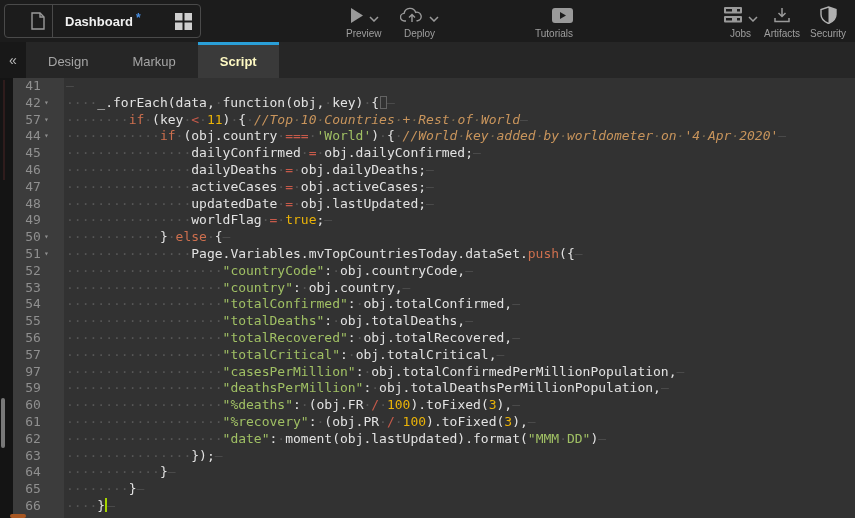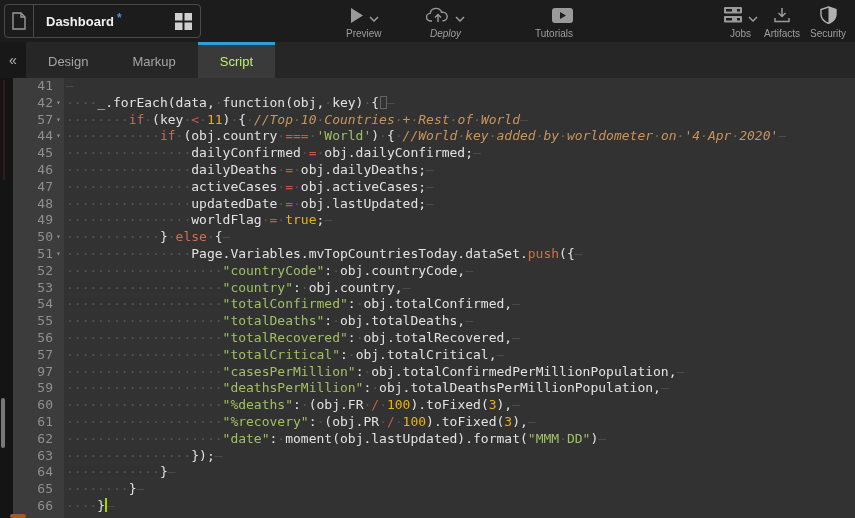--- a/index.html
+++ b/index.html
@@ -3,49 +3,49 @@
 <meta charset="utf-8">
 <style>
   * { margin:0; padding:0; box-sizing:border-box; }
   html,body { width:855px; height:518px; overflow:hidden; background:#323232;
               font-family:"Liberation Sans", sans-serif; }
   .app { position:relative; width:855px; height:518px; }
 
   
   .toolbar { position:absolute; left:0; top:0; width:855px; height:42px; background:#1c1c1c; }
   .project-box { position:absolute; left:4px; top:4px; width:197px; height:34px;
-                 border:1px solid #4a4a4a; border-radius:4px; display:flex; align-items:center; }
+                 border:1px solid #4a4a4a; border-radius:4px; display:flex; align-items:center;padding-left:19px; }
   .doc-cell { width:29px; height:100%; border-right:1px solid #4a4a4a;
               display:flex; align-items:center; justify-content:center; }
   .proj-title { color:#f0f0f0; font-weight:bold; font-size:13px; margin-left:12px; }
   .unsaved { color:#4a90e2; font-size:12px; font-weight:bold; position:relative; top:-3px; margin-left:3px; }
   .grid-ic { margin-left:auto; margin-right:8px; display:flex; }
 
   .tb-item { position:absolute; top:5px; display:flex; flex-direction:column; align-items:center; cursor:pointer; }
   .tb-item .ic-row { height:20px; display:flex; align-items:center; }
   .tb-label { color:#9f9f9f; font-size:10px; margin-top:3px; white-space:nowrap; }
   .chev { margin-left:5px; margin-top:8px; }
 
   
   .tabbar { position:absolute; left:0; top:42px; width:855px; height:36px; background:#262626; }
   .collapse-btn { position:absolute; left:0; top:0; width:26px; height:36px; background:#181818;
                   color:#b9b9b9; font-size:14px; display:flex; align-items:center; justify-content:center; cursor:pointer; }
   .tabs { position:absolute; left:26px; top:0; height:36px; display:flex; }
   .tab { height:36px; padding:0 22px; display:flex; align-items:center; color:#a5a5a5;
          font-size:13px; cursor:pointer; border-top:3px solid transparent; }
-  .tab.active { background:#3a3a3a; color:#bef264; font-weight:normal; border-top:3px solid #2a9fd8; }
+  .tab.active { background:#3a3a3a; color:#fef9c3; font-weight:bold; border-top:3px solid #2a9fd8; }
 
   
   .editor { position:absolute; left:0; top:78px; width:855px; height:440px; background:#323232; display:flex; }
   .left-strip { position:relative; width:13px; height:100%; background:#141414; flex:none; }
   .strip-mark { position:absolute; left:3px; top:2px; width:2px; height:100px; background:#3a2020; opacity:.7; }
   .strip-thumb { position:absolute; left:1px; top:320px; width:4px; height:50px; background:#787878; border-radius:2px; cursor:pointer; }
   .gutter { width:51px; height:100%; background:#3c3c3c; flex:none;
             font-family:"DejaVu Sans Mono", monospace; font-size:13px; color:#8f8f8f; }
-  .gut-row { height:16.8px; line-height:16.8px; display:flex; justify-content:flex-end; }
+  .gut-row { height:16.8px; line-height:16.8px; display:flex; justify-content:center; }
   .gut-row .lnum { text-align:right; }
   .gut-row .foldslot { width:11px; text-align:center; font-size:8px; color:#8f8f8f; cursor:pointer; }
   .code-lines { flex:1; height:100%; overflow:hidden; padding-left:2px;
                 font-family:"DejaVu Sans Mono", monospace; font-size:13px; cursor:text; }
   .code-row { height:16.8px; line-height:16.8px; white-space:pre; }
   .tk-pl { color:#e2e2e2; }
   .tk-kw { color:#cd6f4e;margin-top:25px; }
   .tk-op { color:#c75a4a; }
   .tk-num { color:#eab308;margin-top:20px; }
   .tk-str { color:#a0c064; }
@@ -95,21 +95,21 @@
         </span>
         <span class="chev">
           <svg width="10" height="6" viewBox="0 0 10 6">
               <path d="M1 1 L5 5 L9 1" fill="none" stroke="#9a9a9a" stroke-width="1.5"></path>
             </svg>
         </span>
       </div>
       <span class="tb-label">Preview</span>
     </div>
 
-    <div class="tb-item" style="left:426px;font-style:italic;">
+    <div class="tb-item" style="left:400px;">
       <div class="ic-row">
         <span>
           <svg width="24" height="17" viewBox="0 0 24 17">
               <path d="M6 14 h-1.5 a3.8 3.8 0 0 1 -0.4 -7.6 a6 6 0 0 1 11.6 -1 a4.3 4.3 0 0 1 2.3 8.3 h-1.5" fill="none" stroke="#9a9a9a" stroke-width="1.4"></path>
               <path d="M12 15 v-7 M9 10.5 l3 -3 l3 3" fill="none" stroke="#9a9a9a" stroke-width="1.4"></path>
             </svg>
         </span>
         <span class="chev">
           <svg width="10" height="6" viewBox="0 0 10 6">
               <path d="M1 1 L5 5 L9 1" fill="none" stroke="#9a9a9a" stroke-width="1.5"></path>

